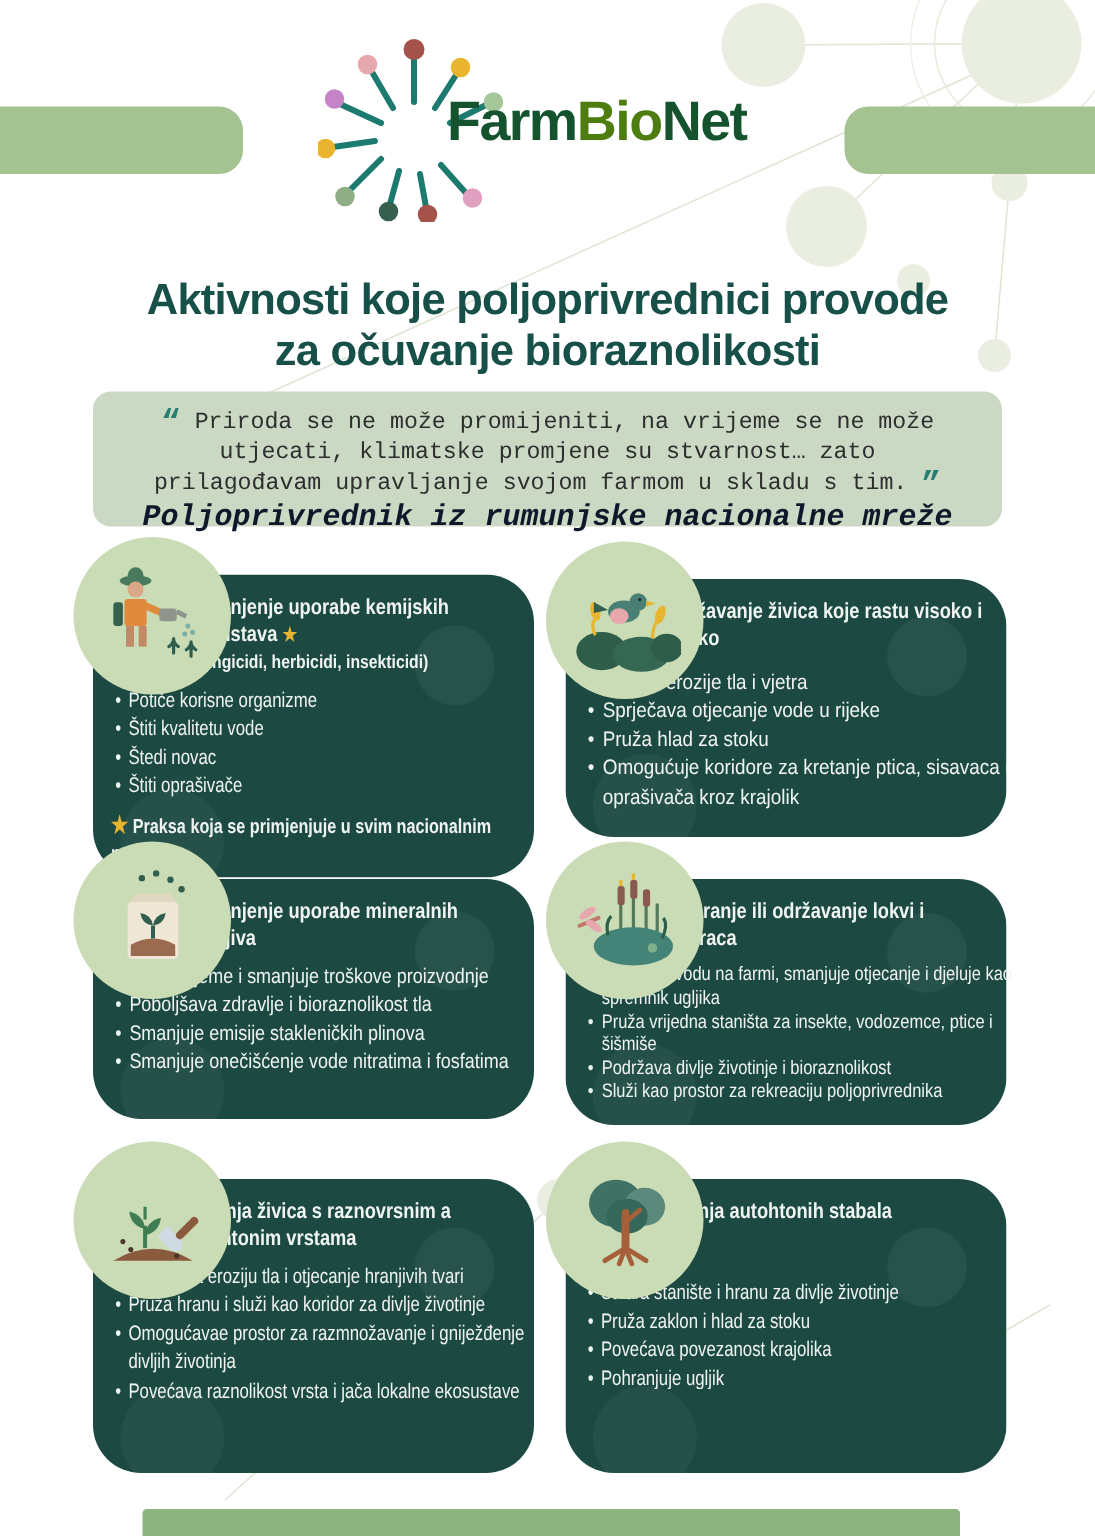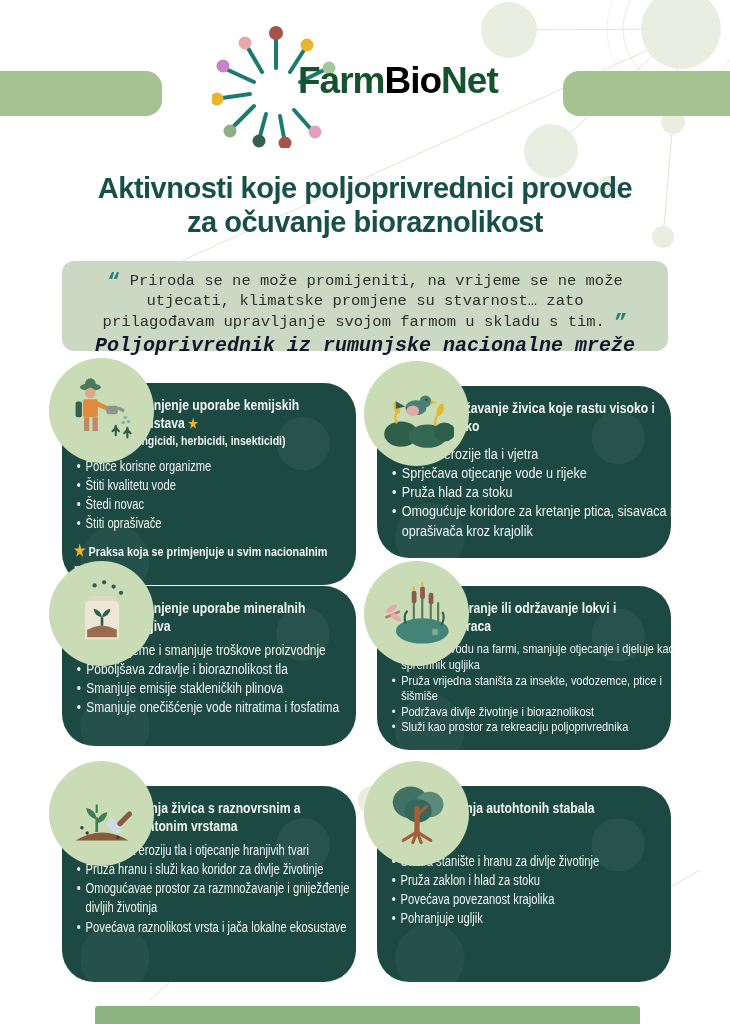--- a/index.html
+++ b/index.html
@@ -11,24 +11,24 @@
   .decor-svg{position:absolute;left:0;top:0;z-index:0;pointer-events:none;}
   .header-bar{position:absolute;top:71px;height:45px;background:#a5c291;z-index:0;}
   .header-bar.left{left:0;width:162px;border-radius:0 16px 16px 0;}
   .header-bar.right{left:563px;width:167px;border-radius:16px 0 0 16px;}
   .footer-bar{position:absolute;left:95px;top:1006px;width:545px;height:18px;background:#8db380;border-radius:3px 3px 0 0;z-index:0;}
 
   
   .logo-burst{position:absolute;left:212px;top:22px;z-index:1;}
   .logo-text{position:absolute;left:298px;top:60px;z-index:2;font-weight:bold;font-size:37px;letter-spacing:-1px;white-space:nowrap;}
   .logo-text .farm,.logo-text .net{color:#14532d;}
-  .logo-text .bio{color:#000000;}
-
-  
-  .main-title{position:absolute;left:0;top:172px;width:730px;text-align:center;z-index:2;
+  .logo-text .bio{color:#4d7c0f;}
+
+  
+  .main-title{position:absolute;left:0;top:184px;width:730px;text-align:center;z-index:2;
     color:#174f49;font-weight:bold;font-size:29px;line-height:1.17;letter-spacing:-0.5px;}
 
   
   .quote-box{position:absolute;left:62px;top:261px;width:606px;height:90px;background:#cbd9c4;border-radius:12px;z-index:2;
     box-sizing:border-box;padding:10px 28px 0 28px;text-align:center;font-family:Liberation Mono, monospace;}
   .quote-text{font-size:15.5px;line-height:1.32;color:#2e2e2e;}
   .qmark{color:#2a7e70;font-weight:bold;font-size:22px;line-height:0;vertical-align:-3px;}
   .quote-attrib{margin-top:2px;font-size:20px;font-weight:bold;font-style:italic;color:#0f172a;}
 
   
@@ -114,21 +114,21 @@
     <circle cx="18" cy="109" r="6.5" fill="#8fae85"></circle>
     <circle cx="47" cy="119" r="6.5" fill="#35604f"></circle>
     <circle cx="73" cy="121" r="6.5" fill="#a5524a"></circle>
     <circle cx="103" cy="110" r="6.5" fill="#e0a0c0"></circle>
   </g>
 </svg>
 <div class="logo-text"><span class="farm">Farm</span><span class="bio">Bio</span><span class="net">Net</span></div>
 
 <div class="main-title">
   <div>Aktivnosti koje poljoprivrednici provode</div>
-  <div>za očuvanje bioraznolikost</div>
+  <div>za očuvanje bioraznolikosti</div>
 </div>
 
 <div class="quote-box">
   <div class="quote-text"><span class="qmark">“</span> <span>Priroda se ne može promijeniti, na vrijeme se ne može utjecati, klimatske promjene su stvarnost… zato prilagođavam upravljanje svojom farmom u skladu s tim.</span> <span class="qmark">”</span></div>
   <div class="quote-attrib">Poljoprivrednik iz rumunjske nacionalne mreže</div>
 </div>
 
 <div class="card" id="card1">
   <div class="card-icon">
     <svg width="74" height="74" viewBox="0 0 70 70">

